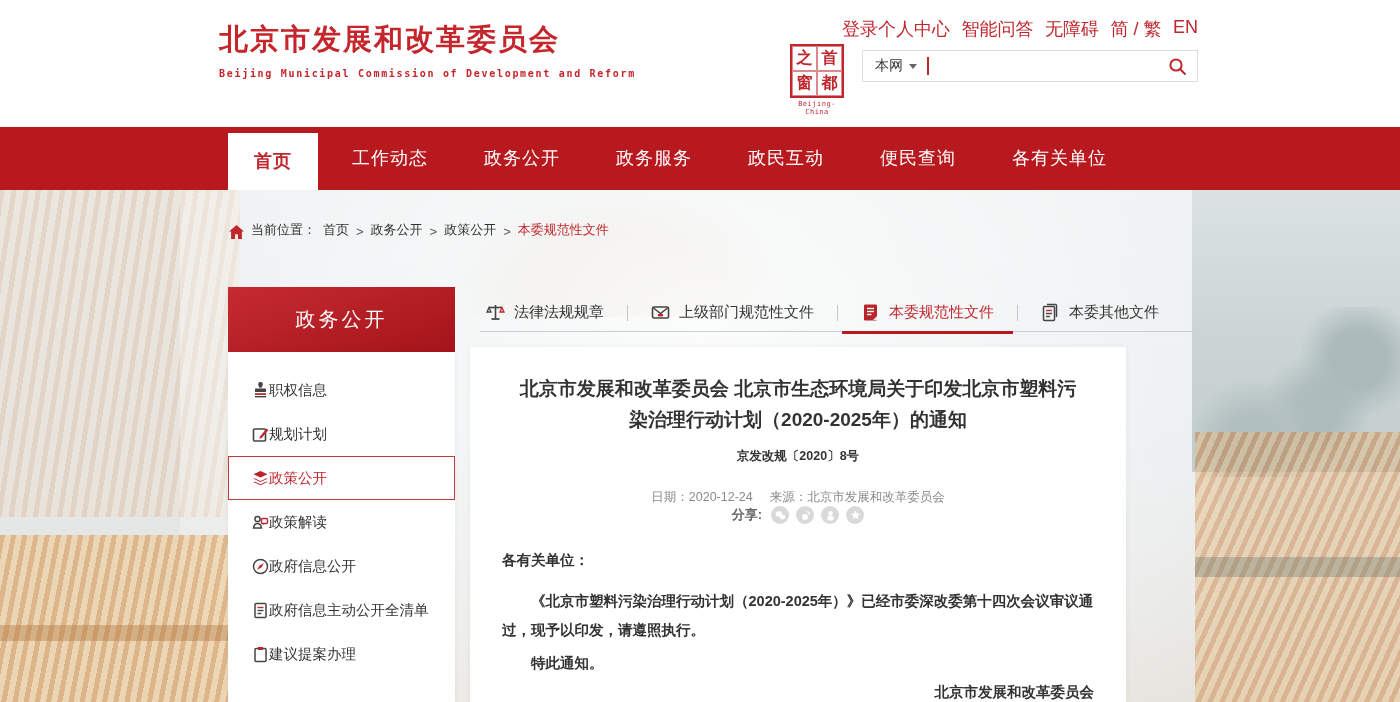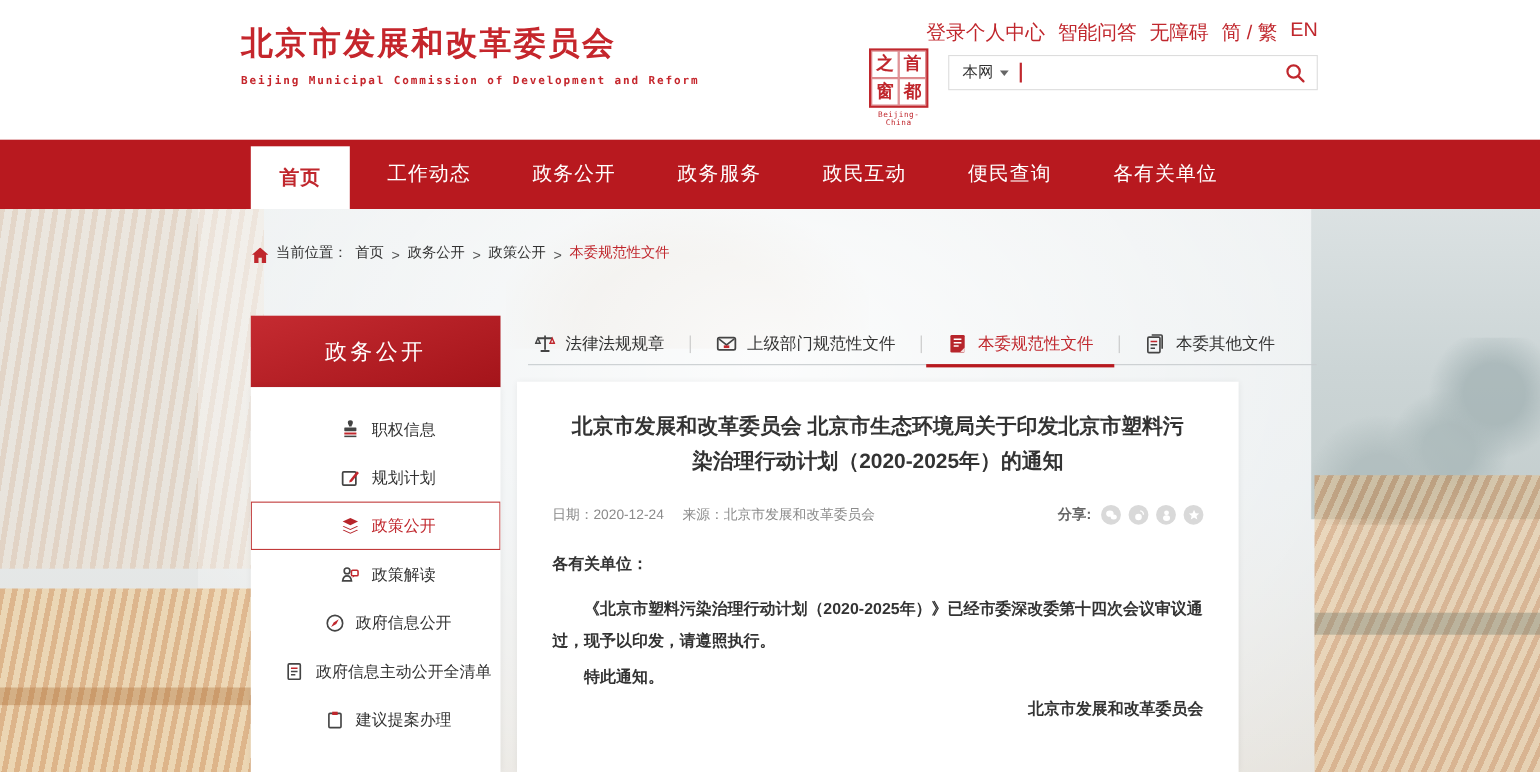--- a/index.html
+++ b/index.html
@@ -71,22 +71,22 @@
   .breadcrumb a { color:#333; text-decoration:none; cursor:pointer; }
   .breadcrumb .crumb-current { color:#c0272d; }
   .crumb-sep { color:#555; }
 
   
   .sidebar { position:absolute; left:228px; top:287px; width:227px; }
   .sidebar-title { height:65px; background:linear-gradient(160deg,#c52b31 0%,#a4141a 100%);
     color:#fff; font-size:20px; letter-spacing:3px; display:flex; align-items:center; justify-content:center; }
   .sidebar-list { background:#fff; height:350px; overflow:hidden; padding-top:16px;
     box-shadow:0 0 6px rgba(0,0,0,.06); }
-  .side-item { height:44px; display:flex; align-items:center; gap:11px; padding-left:23px;
-    font-size:14.5px; color:#333; cursor:pointer; border:1px solid transparent;justify-content:center; }
+  .side-item { height:44px; display:flex; align-items:center; padding-left:23px;
+    font-size:14.5px; color:#333; cursor:pointer; border:1px solid transparent; }
   .side-item.active { border-color:#c13a3a; color:#c0272d; }
   .side-item .icn { display:flex; width:17px; height:17px; }
 
   
   .tabs { position:absolute; left:480px; top:294px; width:717px; height:38px;
     display:flex; align-items:center; border-bottom:1px solid #c9ced0; }
   .tab { position:relative; display:flex; align-items:center; gap:9px; padding:0 23px;
     font-size:15px; color:#333; cursor:pointer; white-space:nowrap; height:38px; }
   .tab:first-child { padding-left:6px; }
   .tab.active { color:#c0272d; }
@@ -94,21 +94,21 @@
     background:#b8191f; }
   .tab-sep { width:1px; height:16px; background:#c6c6c6; }
   .tab .icn { display:flex; width:19px; height:19px; }
 
   
   .article { position:absolute; left:470px; top:347px; width:656px; height:355px; background:#fff;
     padding:26px 32px 0; box-shadow:0 0 6px rgba(0,0,0,.06); }
   .article-title { margin:0 auto; max-width:565px; text-align:center; font-size:19px; font-weight:600;
     color:#333; line-height:31px; }
   .doc-number { text-align:center; font-size:12.5px; font-weight:600; color:#333; margin-top:13px; }
-  .meta-row { display:flex; justify-content:space-between; align-items:center; margin-top:24px; }
+  .meta-row { display:flex; justify-content:space-between; align-items:center; margin-top:24px;flex-direction:column; }
   .meta-left { font-size:12.5px; color:#8a8a8a; }
   .share { display:flex; align-items:center; gap:7px; }
   .share-label { font-size:13px; font-weight:bold; color:#666; margin-right:2px; }
   .share-circle { width:18px; height:18px; border-radius:50%; background:#d9d9d9; cursor:pointer;
     display:flex; align-items:center; justify-content:center; color:#fff; font-size:10px; line-height:1; }
   .article-body { margin-top:22px; font-size:14.5px; line-height:29px; color:#333; }
   .article-body p { margin:0;font-weight:bold; }
   .p-indent { text-indent:2em; margin-top:12px !important; }
   .p-notice { text-indent:2em; margin-top:4px !important; }
   .p-signature { text-align:right; margin-top:0 !important; }
@@ -326,20 +326,21 @@
           <line x1="5" y1="10.5" x2="11" y2="10.5" stroke="#444" stroke-width="1.4"></line>
           <line x1="5" y1="13.5" x2="9" y2="13.5" stroke="#444" stroke-width="1.4"></line>
         </svg>
     </span>
     <span>本委其他文件</span>
   </div>
 </div>
 
 <div class="article">
   <h1 class="article-title">北京市发展和改革委员会 北京市生态环境局关于印发北京市塑料污染治理行动计划（2020-2025年）的通知</h1>
+  <div class="doc-number">京发改规〔2020〕8号</div>
 
   <div class="meta-row">
     <div class="meta-left">
       <span>日期：</span><span>2020-12-24</span>
       <span style="display:inline-block;width:10px;"></span>
       <span>来源：</span><span>北京市发展和改革委员会</span>
     </div>
     <div class="share">
       <span class="share-label">分享:</span>
       <span class="share-circle">

